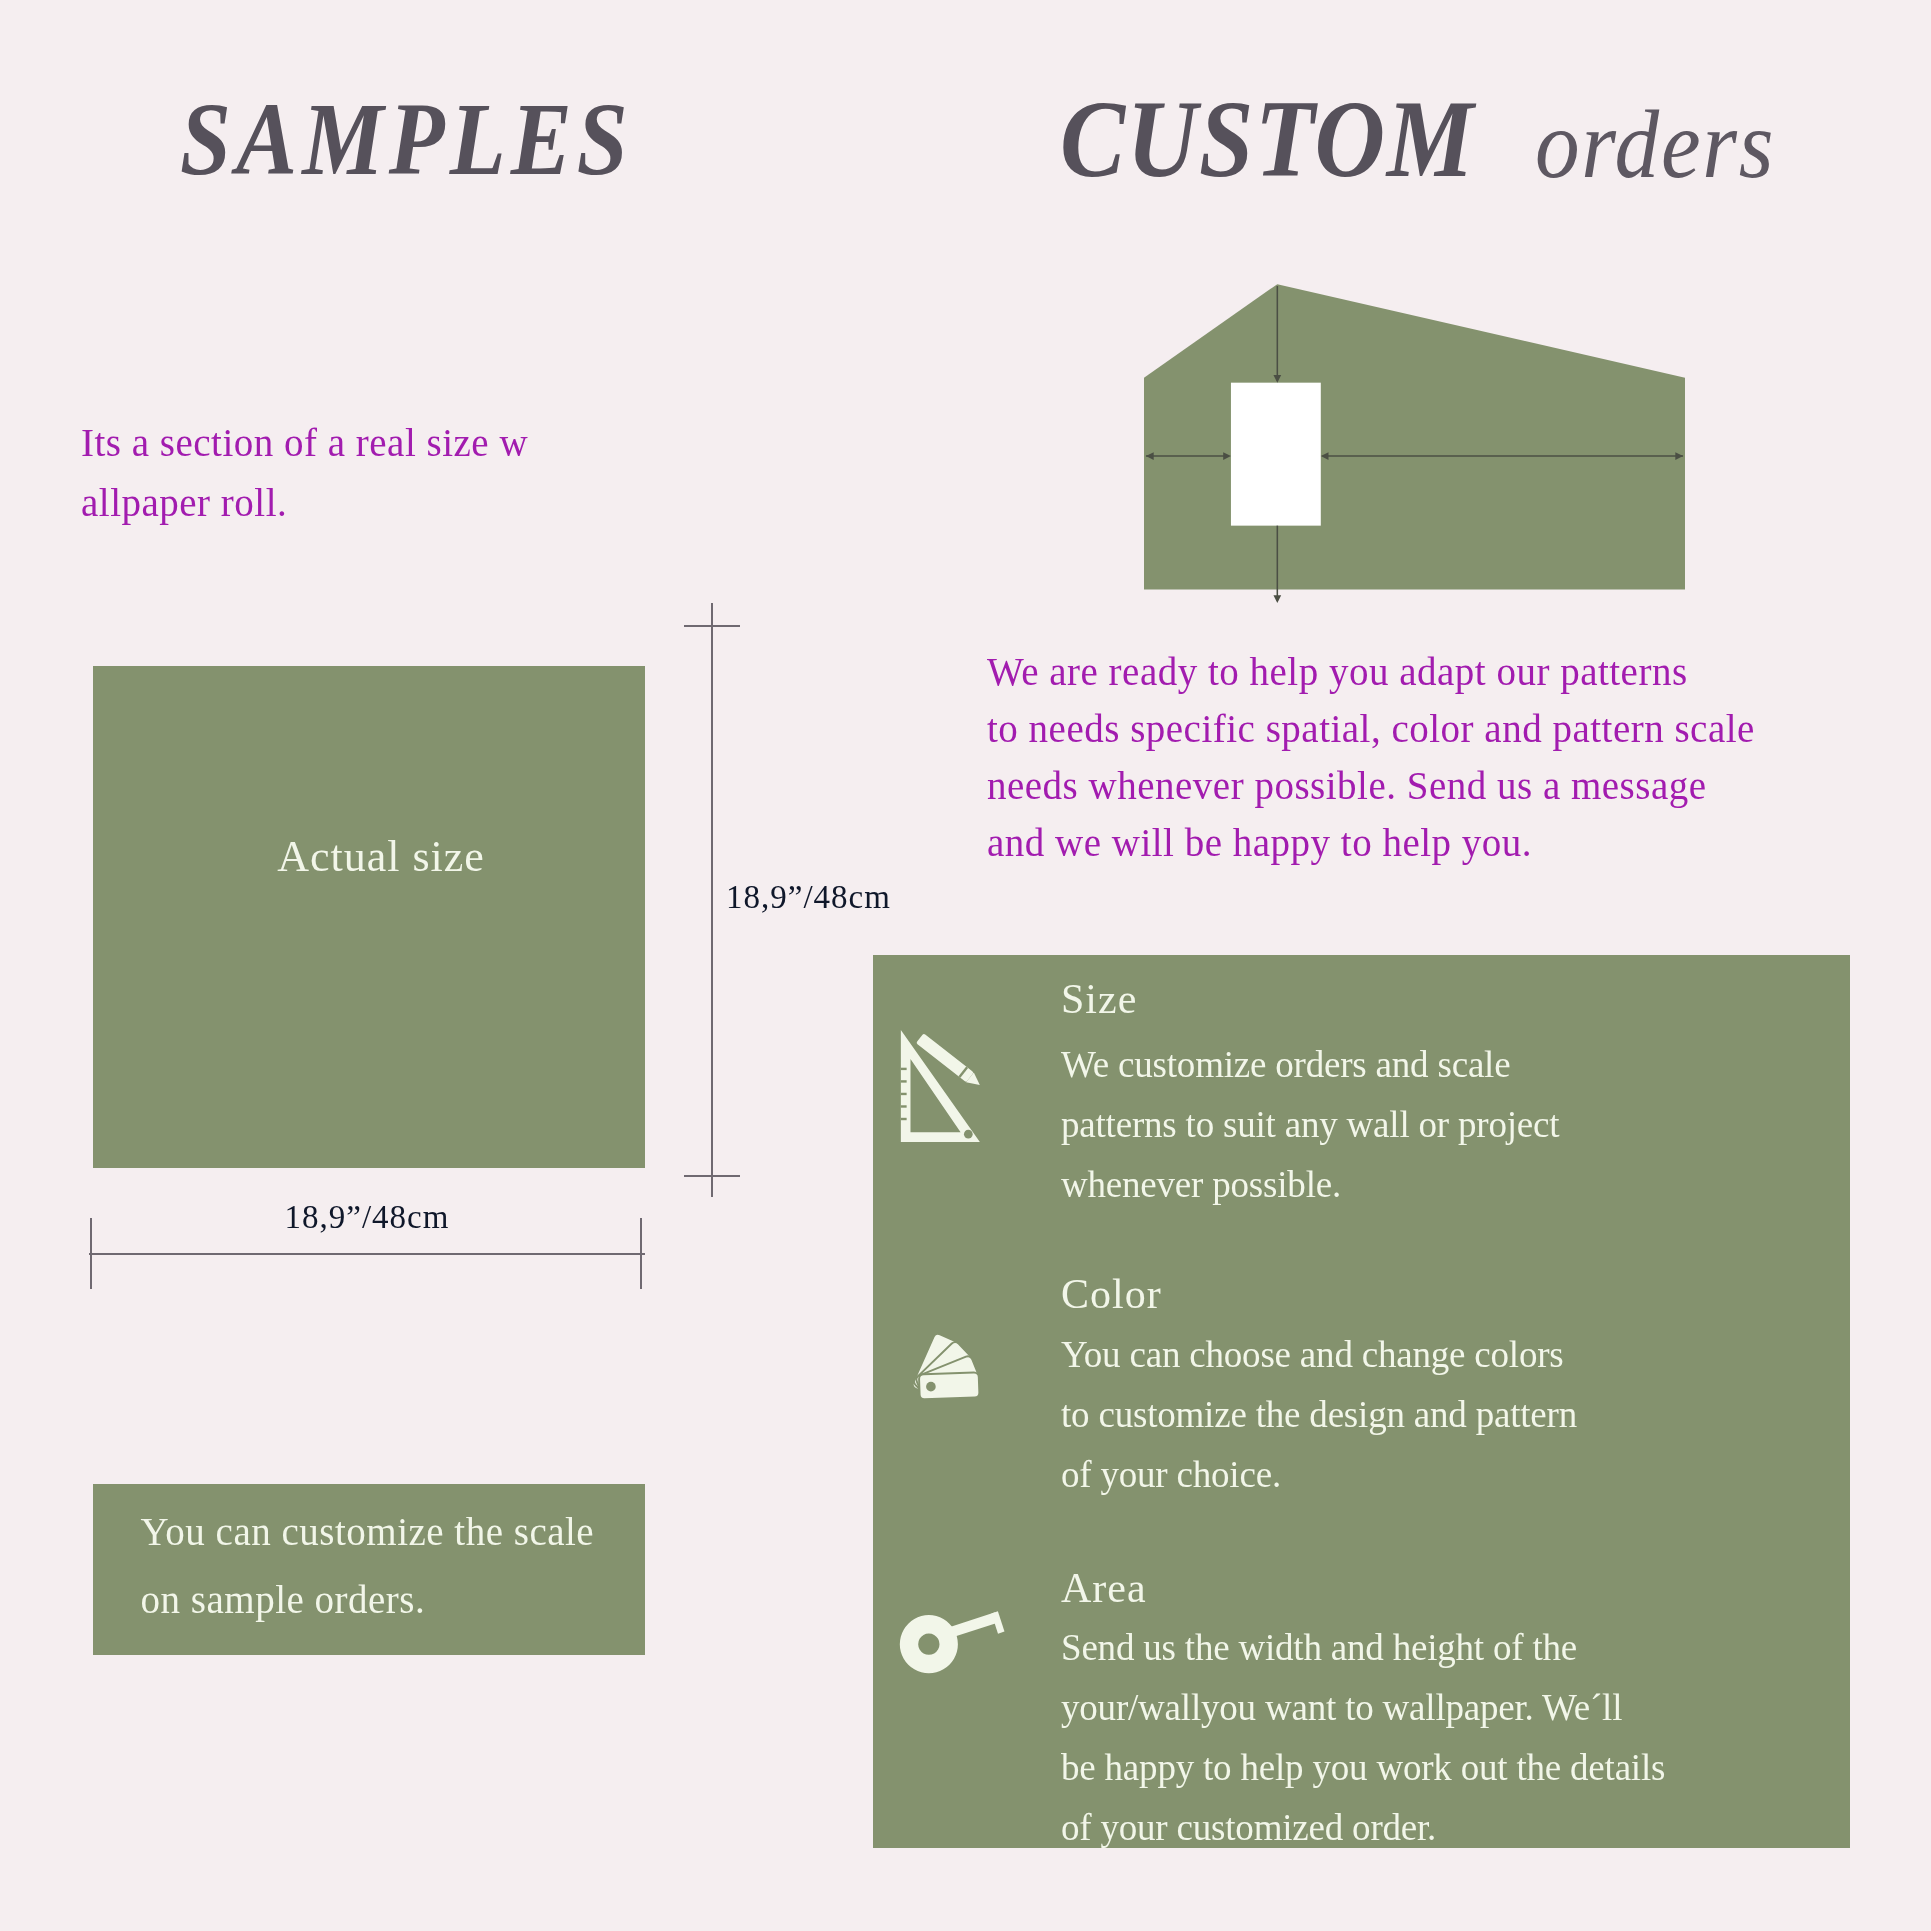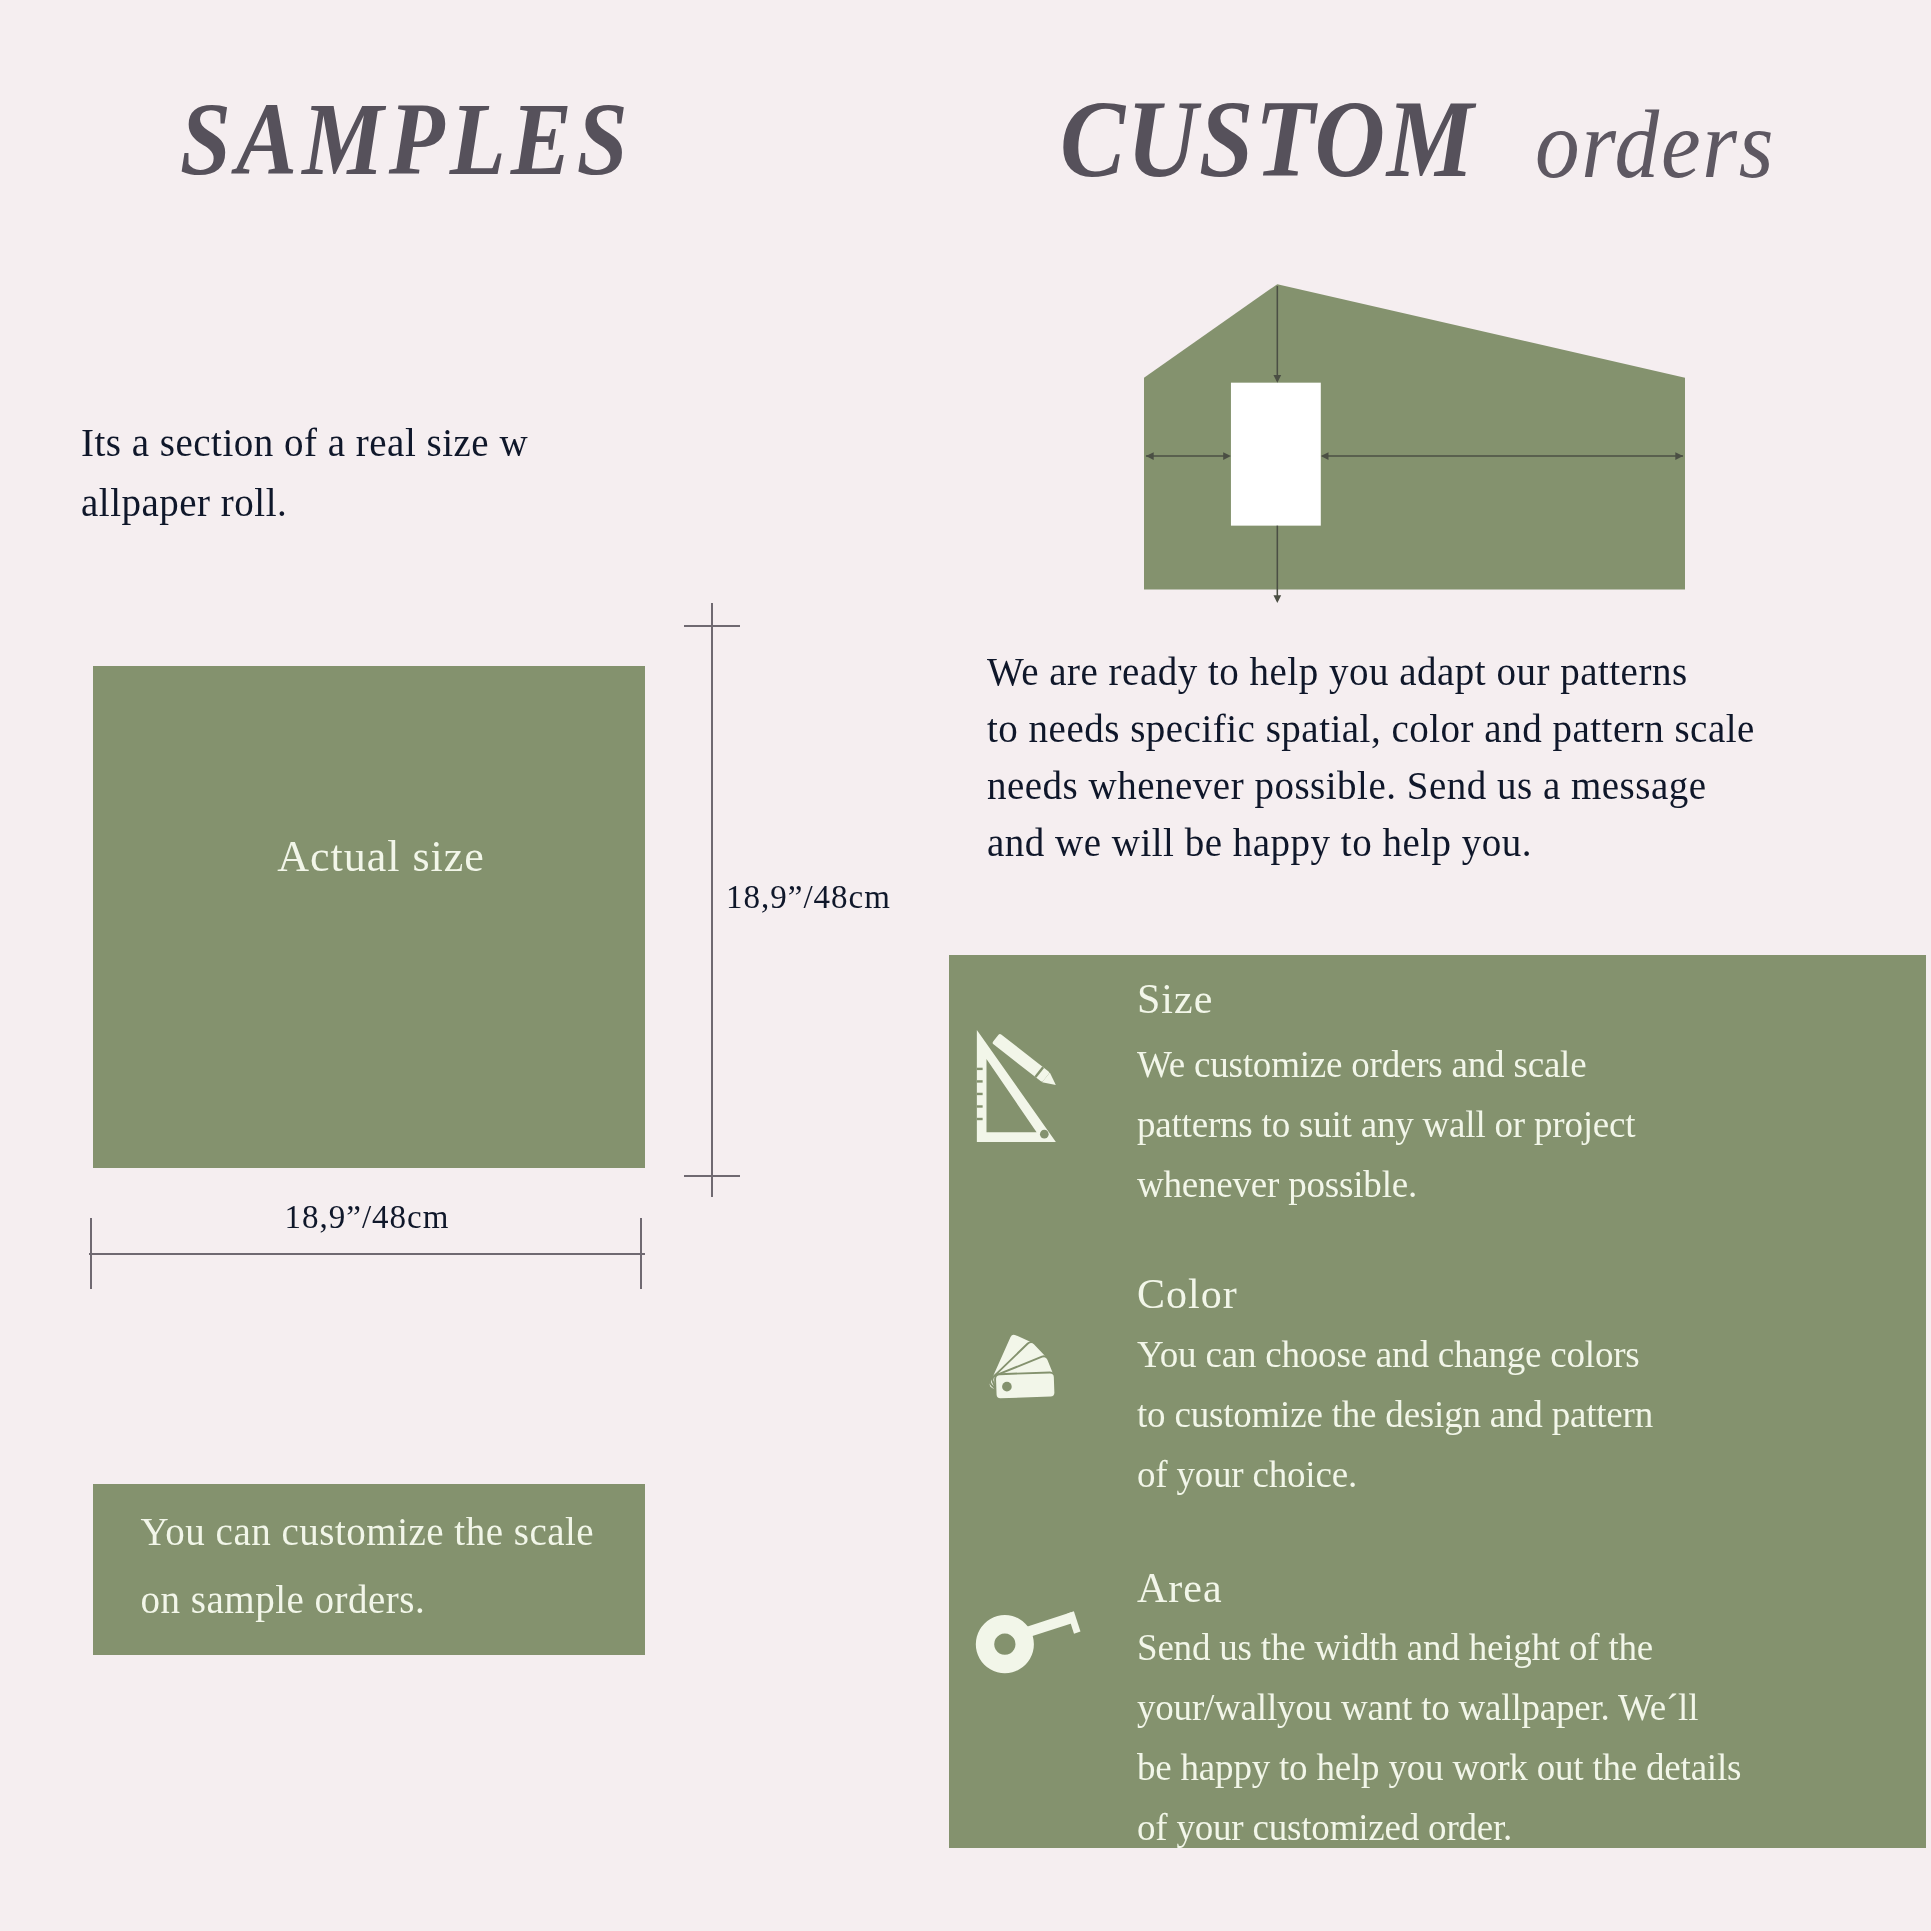--- a/index.html
+++ b/index.html
@@ -8,41 +8,41 @@
   .abs{position:absolute;}
 
   
   .title-main{font-style:italic;font-weight:700;color:#56515b;font-size:104px;
               letter-spacing:5.8px;transform:scaleX(.88);transform-origin:left top;white-space:nowrap;}
   .title-custom{font-size:111px;letter-spacing:1.9px;}
   .title-sub{font-style:italic;font-weight:400;color:#5e5862;font-size:97px;
              letter-spacing:1.9px;transform:scaleX(.92);transform-origin:left top;white-space:nowrap;}
 
   
-  .body-gray{color:#0f172a;font-size:39px;line-height:60px;letter-spacing:0.5px;white-space:nowrap;}
+  .body-gray{color:#a21caf;font-size:39px;line-height:60px;letter-spacing:0.5px;white-space:nowrap;}
   .dim-label{color:#0f172a;font-size:33px;letter-spacing:1px;white-space:nowrap;}
 
   
   .green{background:#84926e;}
   .on-green{color:#f2f6e9;}
 
   .sample-square{left:93px;top:666px;width:552px;height:502px;}
   .sample-square .label{margin-top:154px;text-align:center;font-size:44px;line-height:73px;letter-spacing:1px;margin-left:24px;}
 
   .note-box{left:93px;top:1484px;width:552px;height:171px;}
   .note-box .txt{padding:13.5px 0 0 11.6px;font-size:39px;line-height:68px;letter-spacing:0.5px;white-space:nowrap;margin-left:36px;}
 
   
   .dline{background:#6f6971;}
 
   
   .intro-right{left:987px;top:643px;font-size:39px;line-height:57px;}
 
   
-  .panel{left:949px;top:955px;width:977px;height:893px;}
+  .panel{left:873px;top:955px;width:977px;height:893px;}
   .feat-head{position:absolute;left:188px;font-size:42px;letter-spacing:1px;white-space:nowrap;}
   .feat-lines{position:absolute;left:188px;font-size:37px;line-height:60px;letter-spacing:-0.2px;white-space:nowrap;}
   .icon{position:absolute;}
   .icon svg{display:block;}
 </style>
 </head>
 <body>
 
 <div class="canvas">
 

